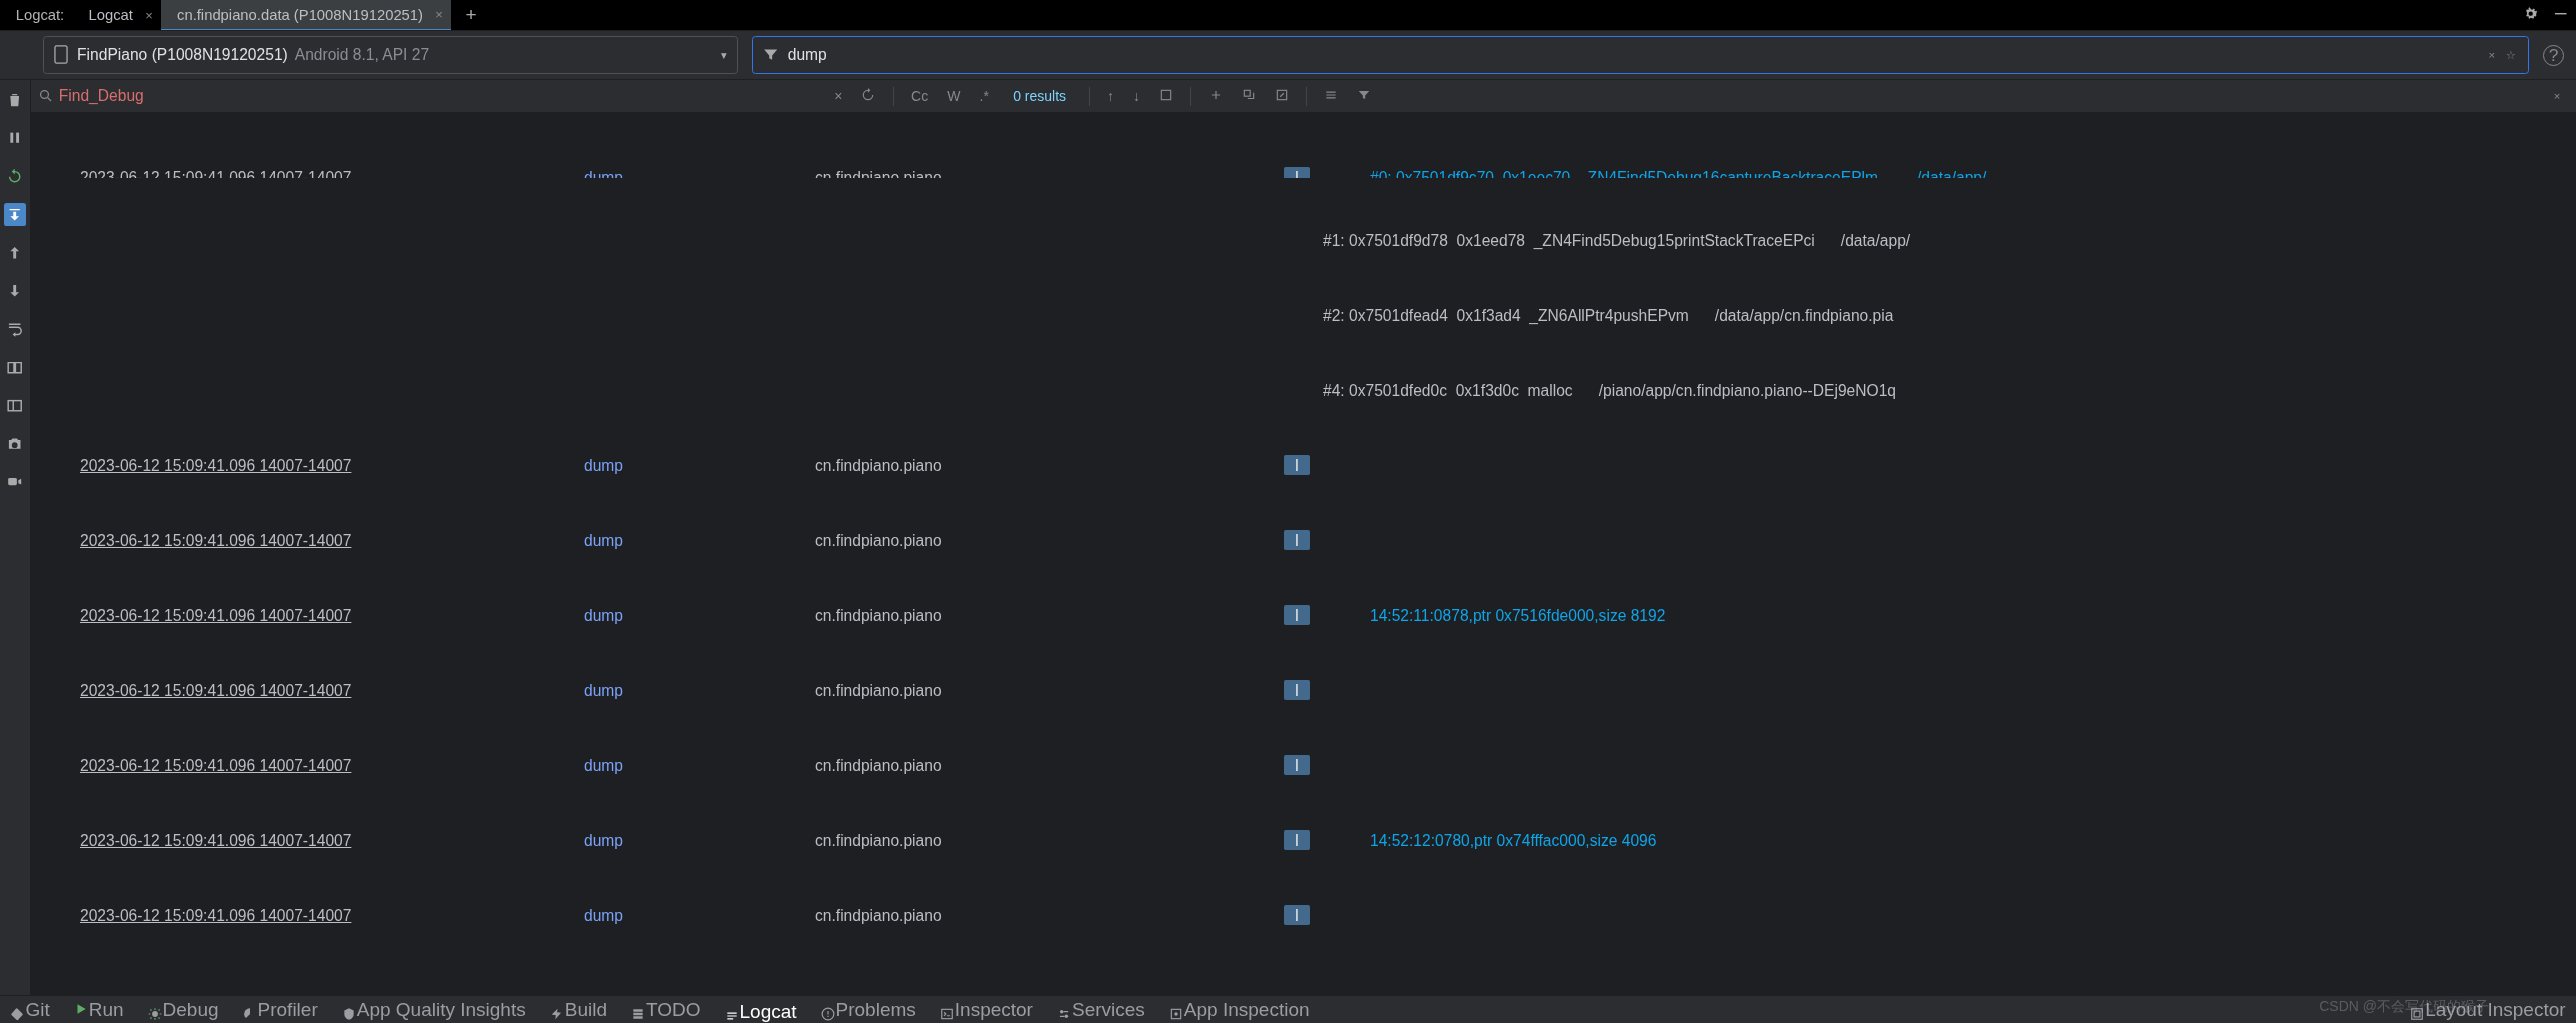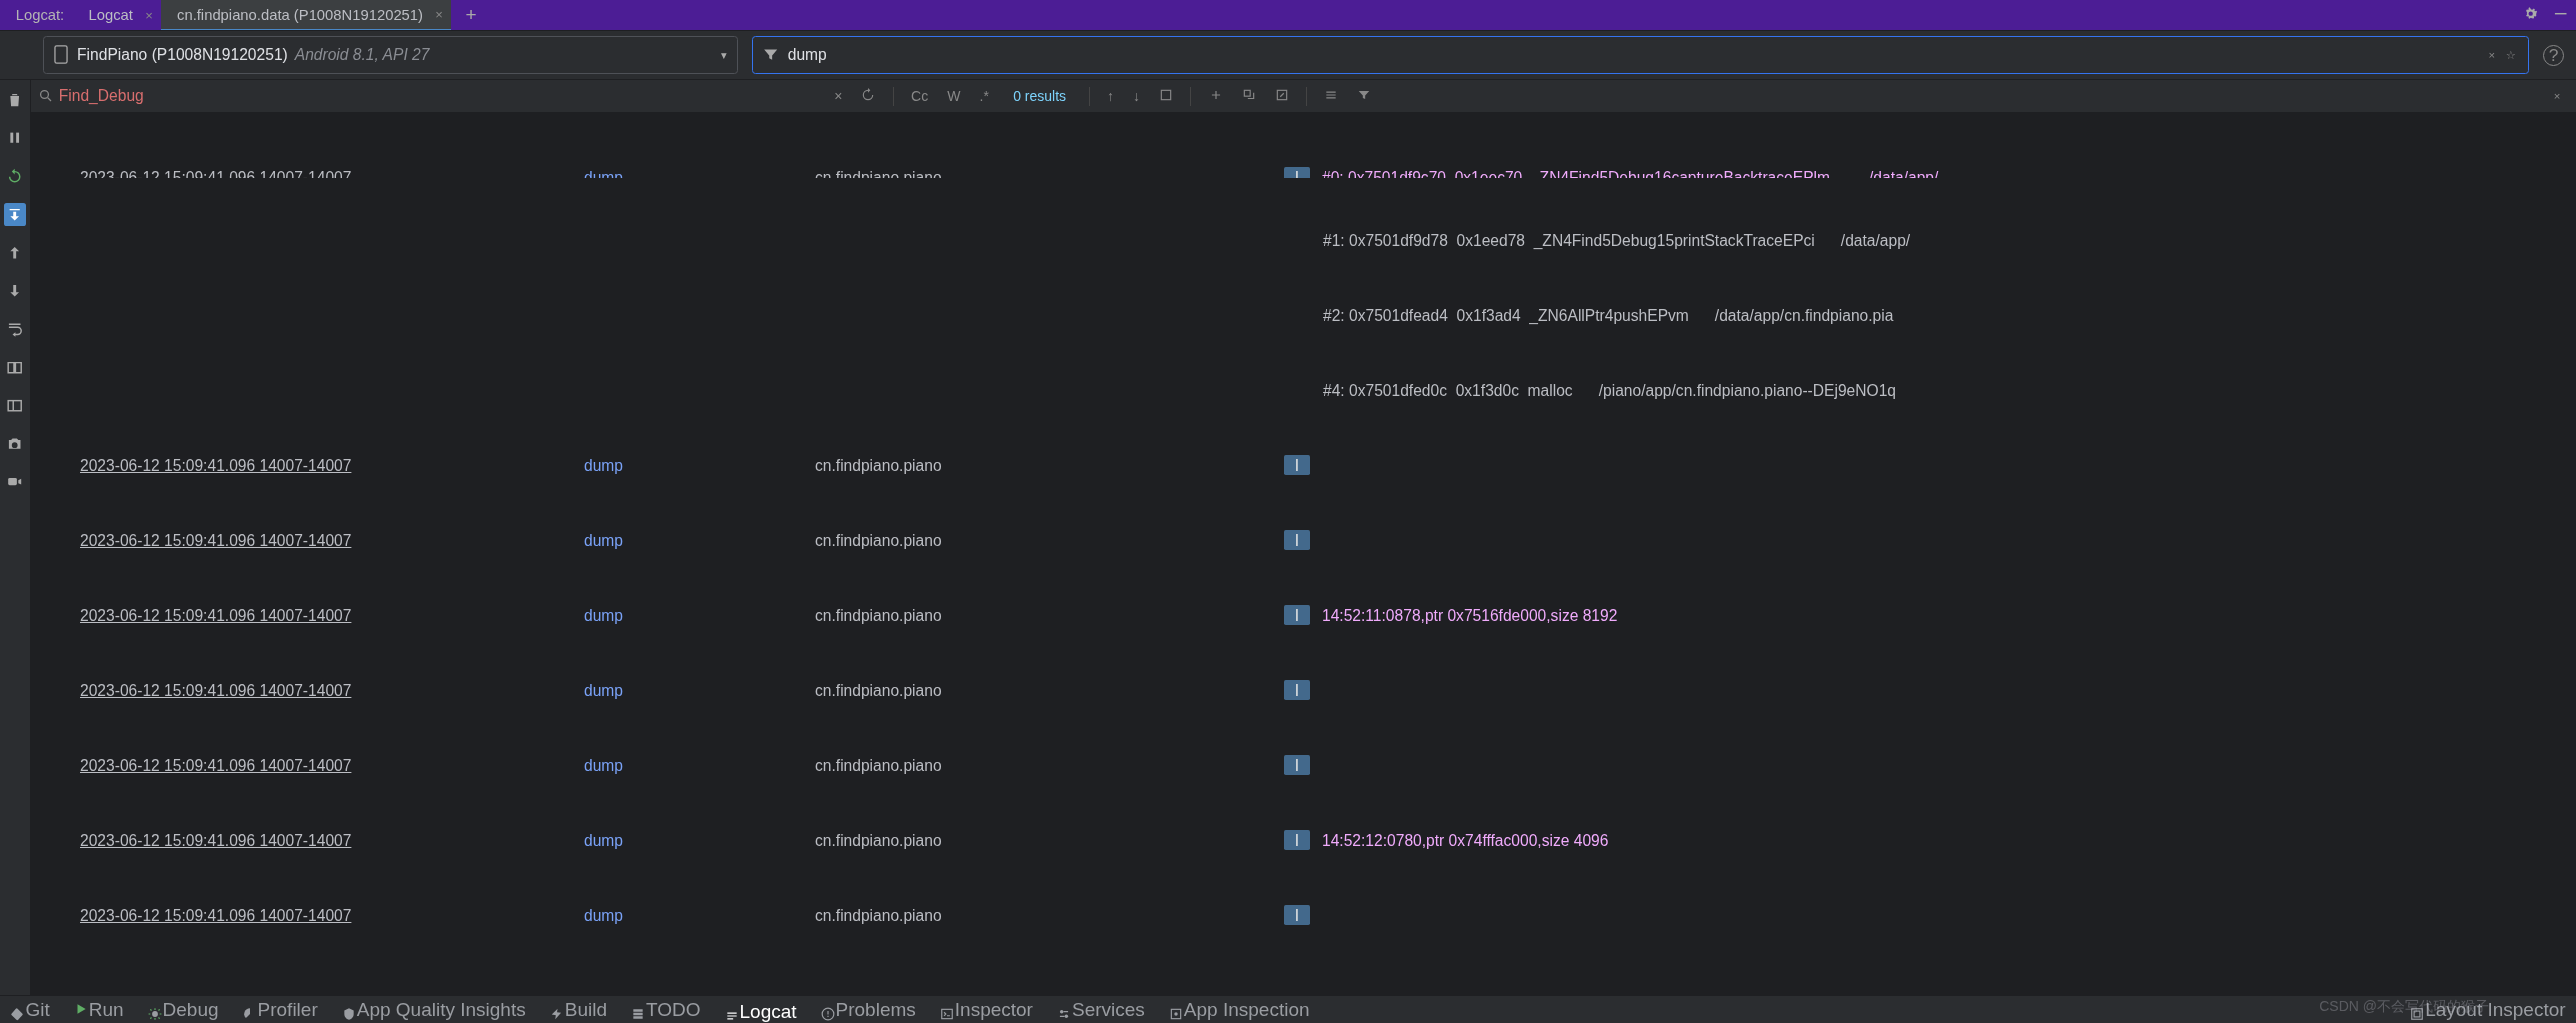--- a/index.html
+++ b/index.html
@@ -1,32 +1,32 @@
 <!DOCTYPE html>
 <html style="font-size:14px"><head>
 <meta charset="utf-8">
 <style>
 * { margin: 0; padding: 0; box-sizing: border-box; font-family: -apple-system, "Segoe UI", Arial, sans-serif; }
 body { background: #2b2d30; color: #bcbec4; font-size: 11.3px; width: 2576px; height: 1024px; overflow: hidden; display: flex; flex-direction: column; }
 
-.top-tabs { height: 31px; display: flex; align-items: center; background: #4c1d95; border-bottom: 0.9px solid #1e1f22; padding: 0 7px; }
+.top-tabs { height: 31px; display: flex; align-items: center; background: #000000; border-bottom: 0.9px solid #1e1f22; padding: 0 7px; }
 .tab-label { color: #b4b4b4; padding: 0 8.7px; font-size: 14.8px; }
 .tab { display: flex; align-items: center; height: 100%; padding: 0 5.2px 0 15.6px; cursor: pointer; }
 .tab.active { background: #3c3f41; border-bottom: 1.7px solid #4a88c7; }
 .tab span { color: #bcbec4; font-size: 14.8px; }
 .tab .close-x { color: #888; margin-left: 8.7px; font-size: 13px; padding: 0 3.5px; }
 .tab-add { color: #aaa; padding: 0 14px; font-size: 19px; cursor: pointer; }
 .top-right-icons { margin-left: auto; display: flex; gap: 12px; align-items: center; }
 .top-right-icons svg { width: 17.4px; height: 17.4px; fill: #aaa; }
 
 .filter-row { height: 49px; display: flex; align-items: center; gap: 14px; padding: 5.2px 12px; background: #2b2d30; border-bottom: 0.9px solid #1e1f22; }
 .device-select { flex: 0 0 695px; height: 38px; border: 0.9px solid #4e5157; border-radius: 3.5px; display: flex; align-items: center; padding: 0 10.4px; background: #2b2d30; cursor: pointer; margin-left: 31px; }
 .device-select .dev-icon { margin-right: 8.7px; }
 .device-select .dev-name { color: #dfe1e5; font-size: 15.6px; }
-.device-select .dev-os { color: #8a8d93; font-size: 15.6px; margin-left: 7px; font-style: italic; }
+.device-select .dev-os { color: #8a8d93; font-size: 15.6px; margin-left: 7px; }
 .device-select .caret { margin-left: auto; color: #aaa; }
 .filter-input-wrap { flex: 1; height: 38px; border: 1.7px solid #3574f0; border-radius: 3.5px; display: flex; align-items: center; padding: 0 8.7px; background: #2b2d30; }
 .filter-input-wrap svg { width: 17.4px; height: 17.4px; fill: #aaa; margin-right: 8.7px; }
 .filter-input { flex: 1; background: transparent; border: none; color: #dfe1e5; font-size: 15.6px; outline: none; }
 .filter-actions { display: flex; gap: 3.5px; margin-left: 7px; }
 .filter-actions span { color: #888; padding: 0 3.5px; cursor: pointer; }
 .help-icon { color: #888; font-size: 17.4px; border: 1.7px solid #888; border-radius: 50%; width: 21px; height: 21px; display: flex; align-items: center; justify-content: center; }
 
 .body-row { flex: 1; display: flex; min-height: 0; }
 .left-gutter { width: 31px; background: #2b2d30; border-right: 0.9px solid #1e1f22; display: flex; flex-direction: column; align-items: center; padding: 8.7px 0; gap: 15.6px; }
@@ -45,21 +45,21 @@
 .search-tools .res { color: #7dd3fc; font-size: 14px; padding: 0 10.4px; }
 .search-tools .tool { padding: 0 5.2px; cursor: pointer; }
 .search-close { margin-left: auto; color: #888; padding: 0 8.7px; cursor: pointer; }
 
 .log-view { flex: 1; overflow: auto; background: #1e1f22; font-family: "JetBrains Mono", Menlo, Consolas, monospace; font-size: 15.6px; line-height: 25px; padding: 1.7px 0 1.7px 49px; white-space: pre; position: relative; }
 .log-line { display: flex; color: #bcbec4; }
 .log-line .ts { color: #bcbec4; width: 504px; flex-shrink: 0; text-decoration: underline; }
 .log-line .tag { color: #7aa2f7; width: 231px; flex-shrink: 0; }
 .log-line .pkg { color: #bcbec4; width: 469px; flex-shrink: 0; }
 .log-line .lvl { width: 26px; height: 20px; background: #43698c; color: #e6e6e6; display: inline-flex; align-items: center; justify-content: center; margin: 2.6px 12px 0 0; border-radius: 1.7px; flex-shrink: 0; }
-.log-line .msg { color: #f0abfc; flex: 1; }
+.log-line .msg { color: #0ea5e9; flex: 1; margin-left: 48px; }
 .cont-line { display: flex; }
 .cont-line .pad { width: 1243px; flex-shrink: 0; }
 .cont-line .msg { color: #bcbec4; }
 .half-cut { height: 13px; overflow: hidden; }
 
 .bottom-bar { height: 29.5px; background: #2b2d30; border-top: 0.9px solid #1e1f22; display: flex; align-items: center; padding: 0 10.4px; gap: 24px; }
 .tool-item { display: flex; align-items: flex-end; gap: 1px; color: #9a9da2; font-size: 19px; cursor: pointer; }
 .tool-item.active { color: #fff; border-bottom: 1.7px solid #4a88c7; height: 100%; }
 .tool-item svg { width: 14px; height: 14px; fill: currentColor; }
 .tool-item .green-tri svg { fill: #5fad65; }

